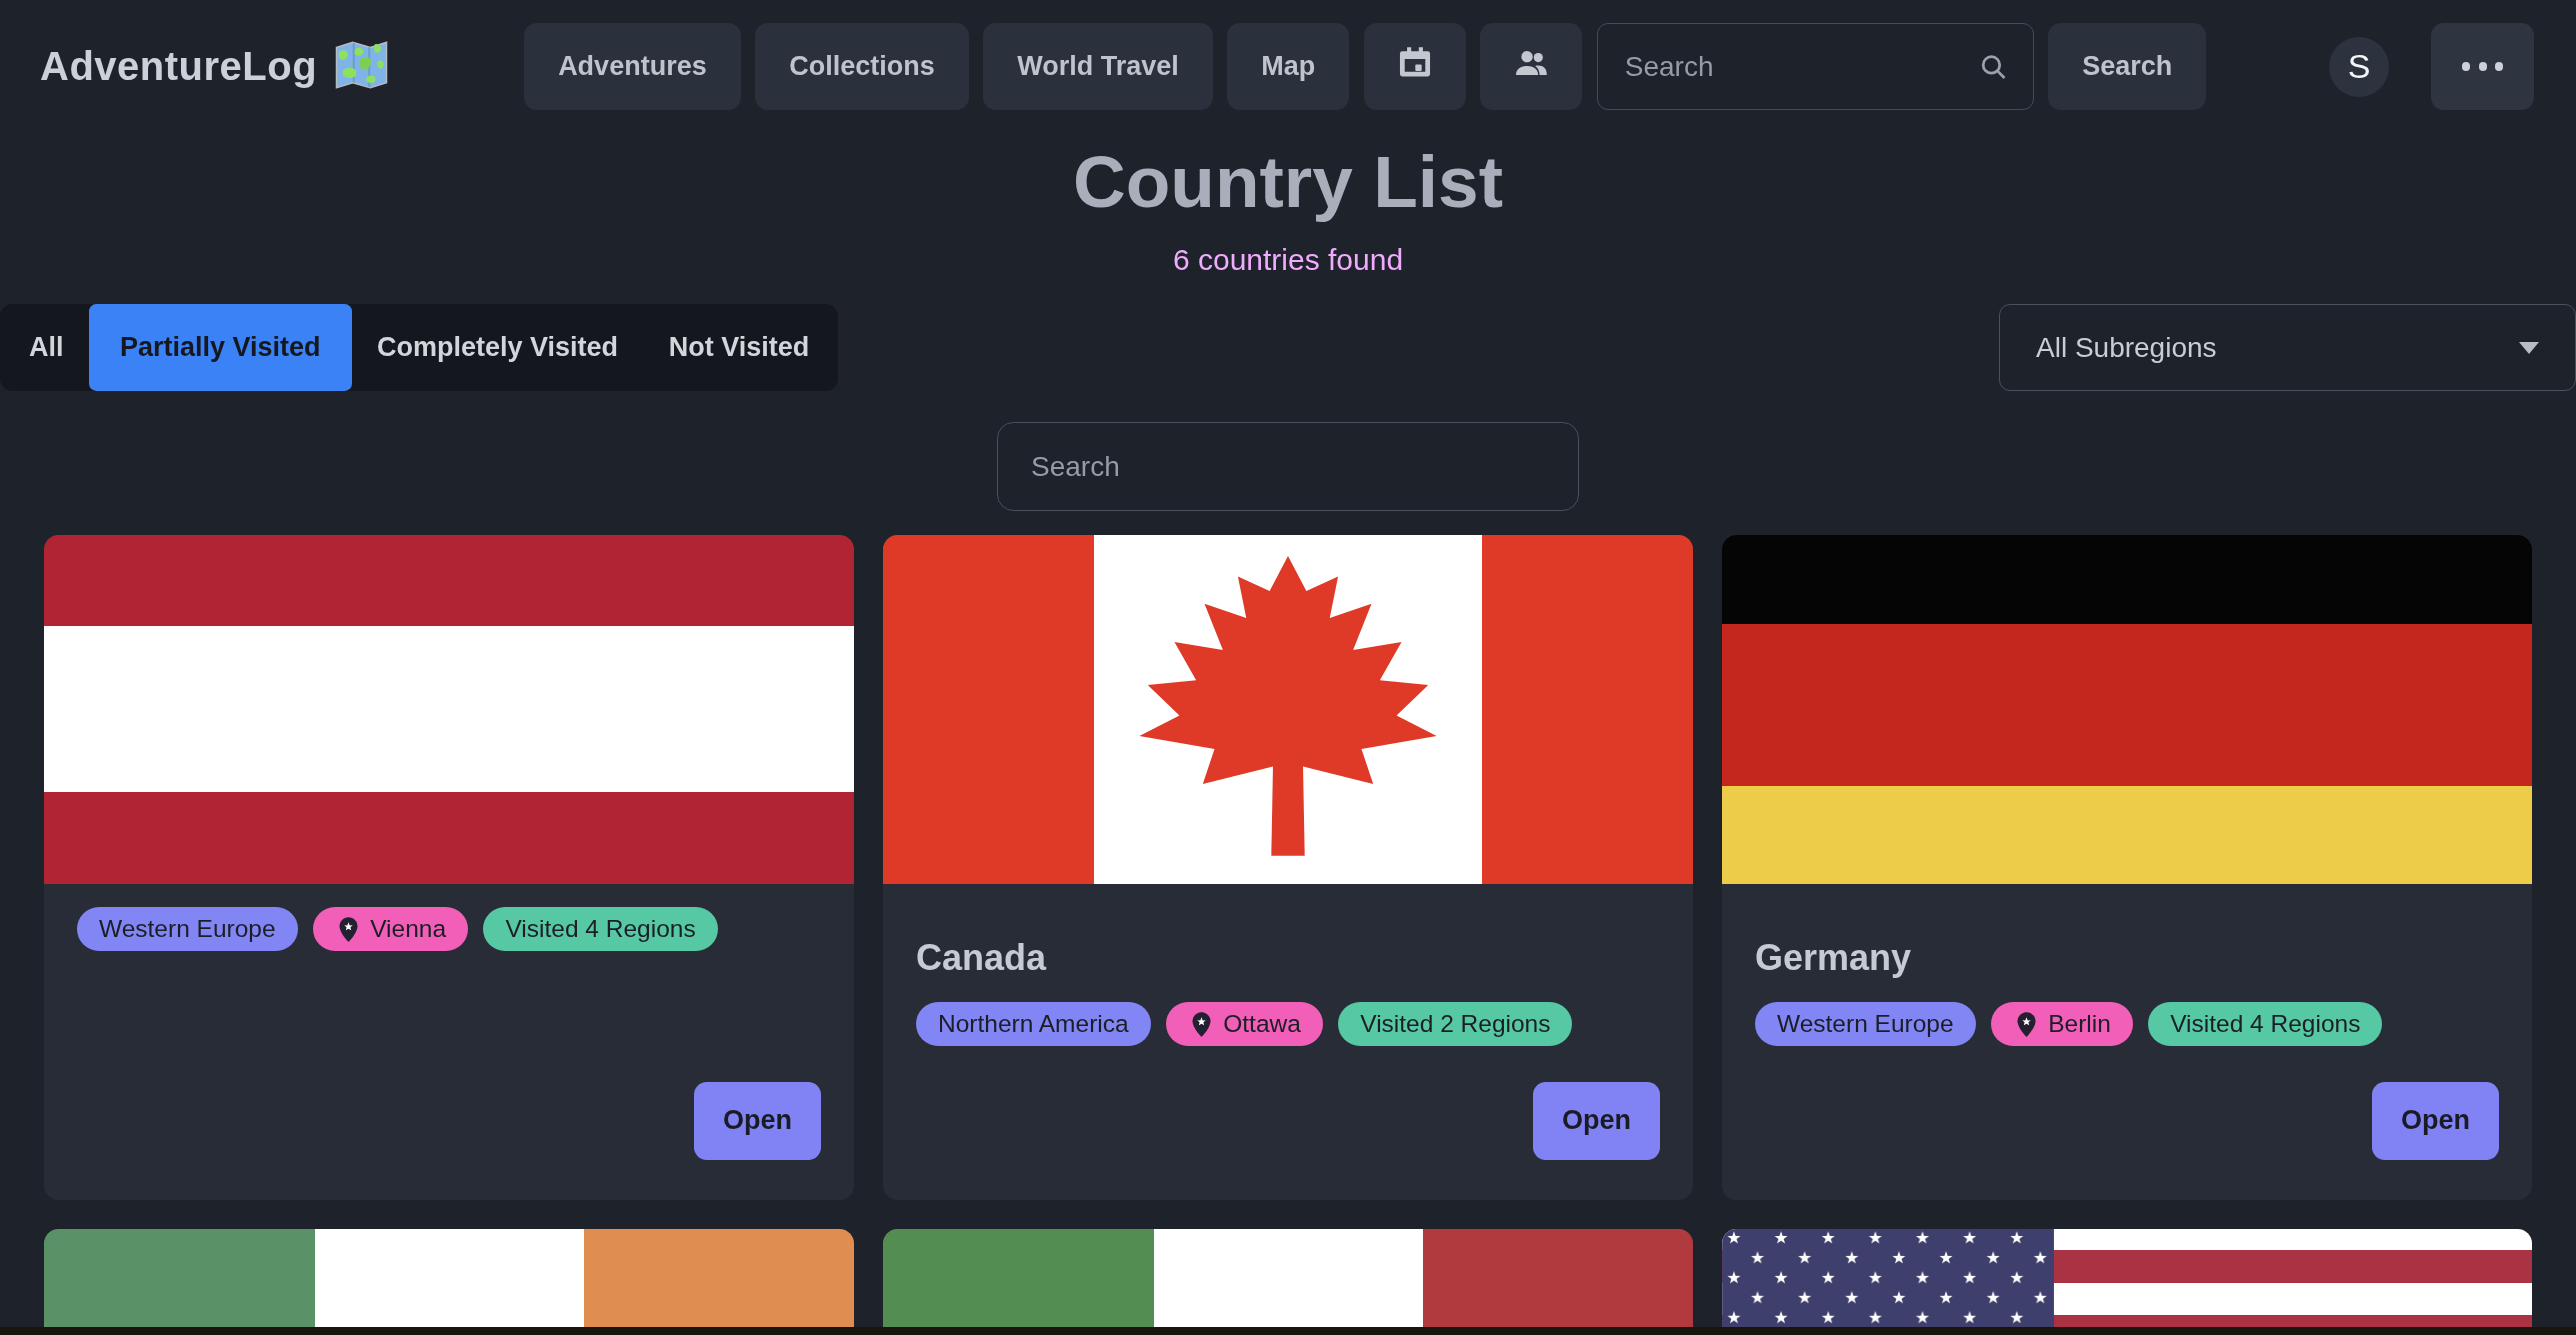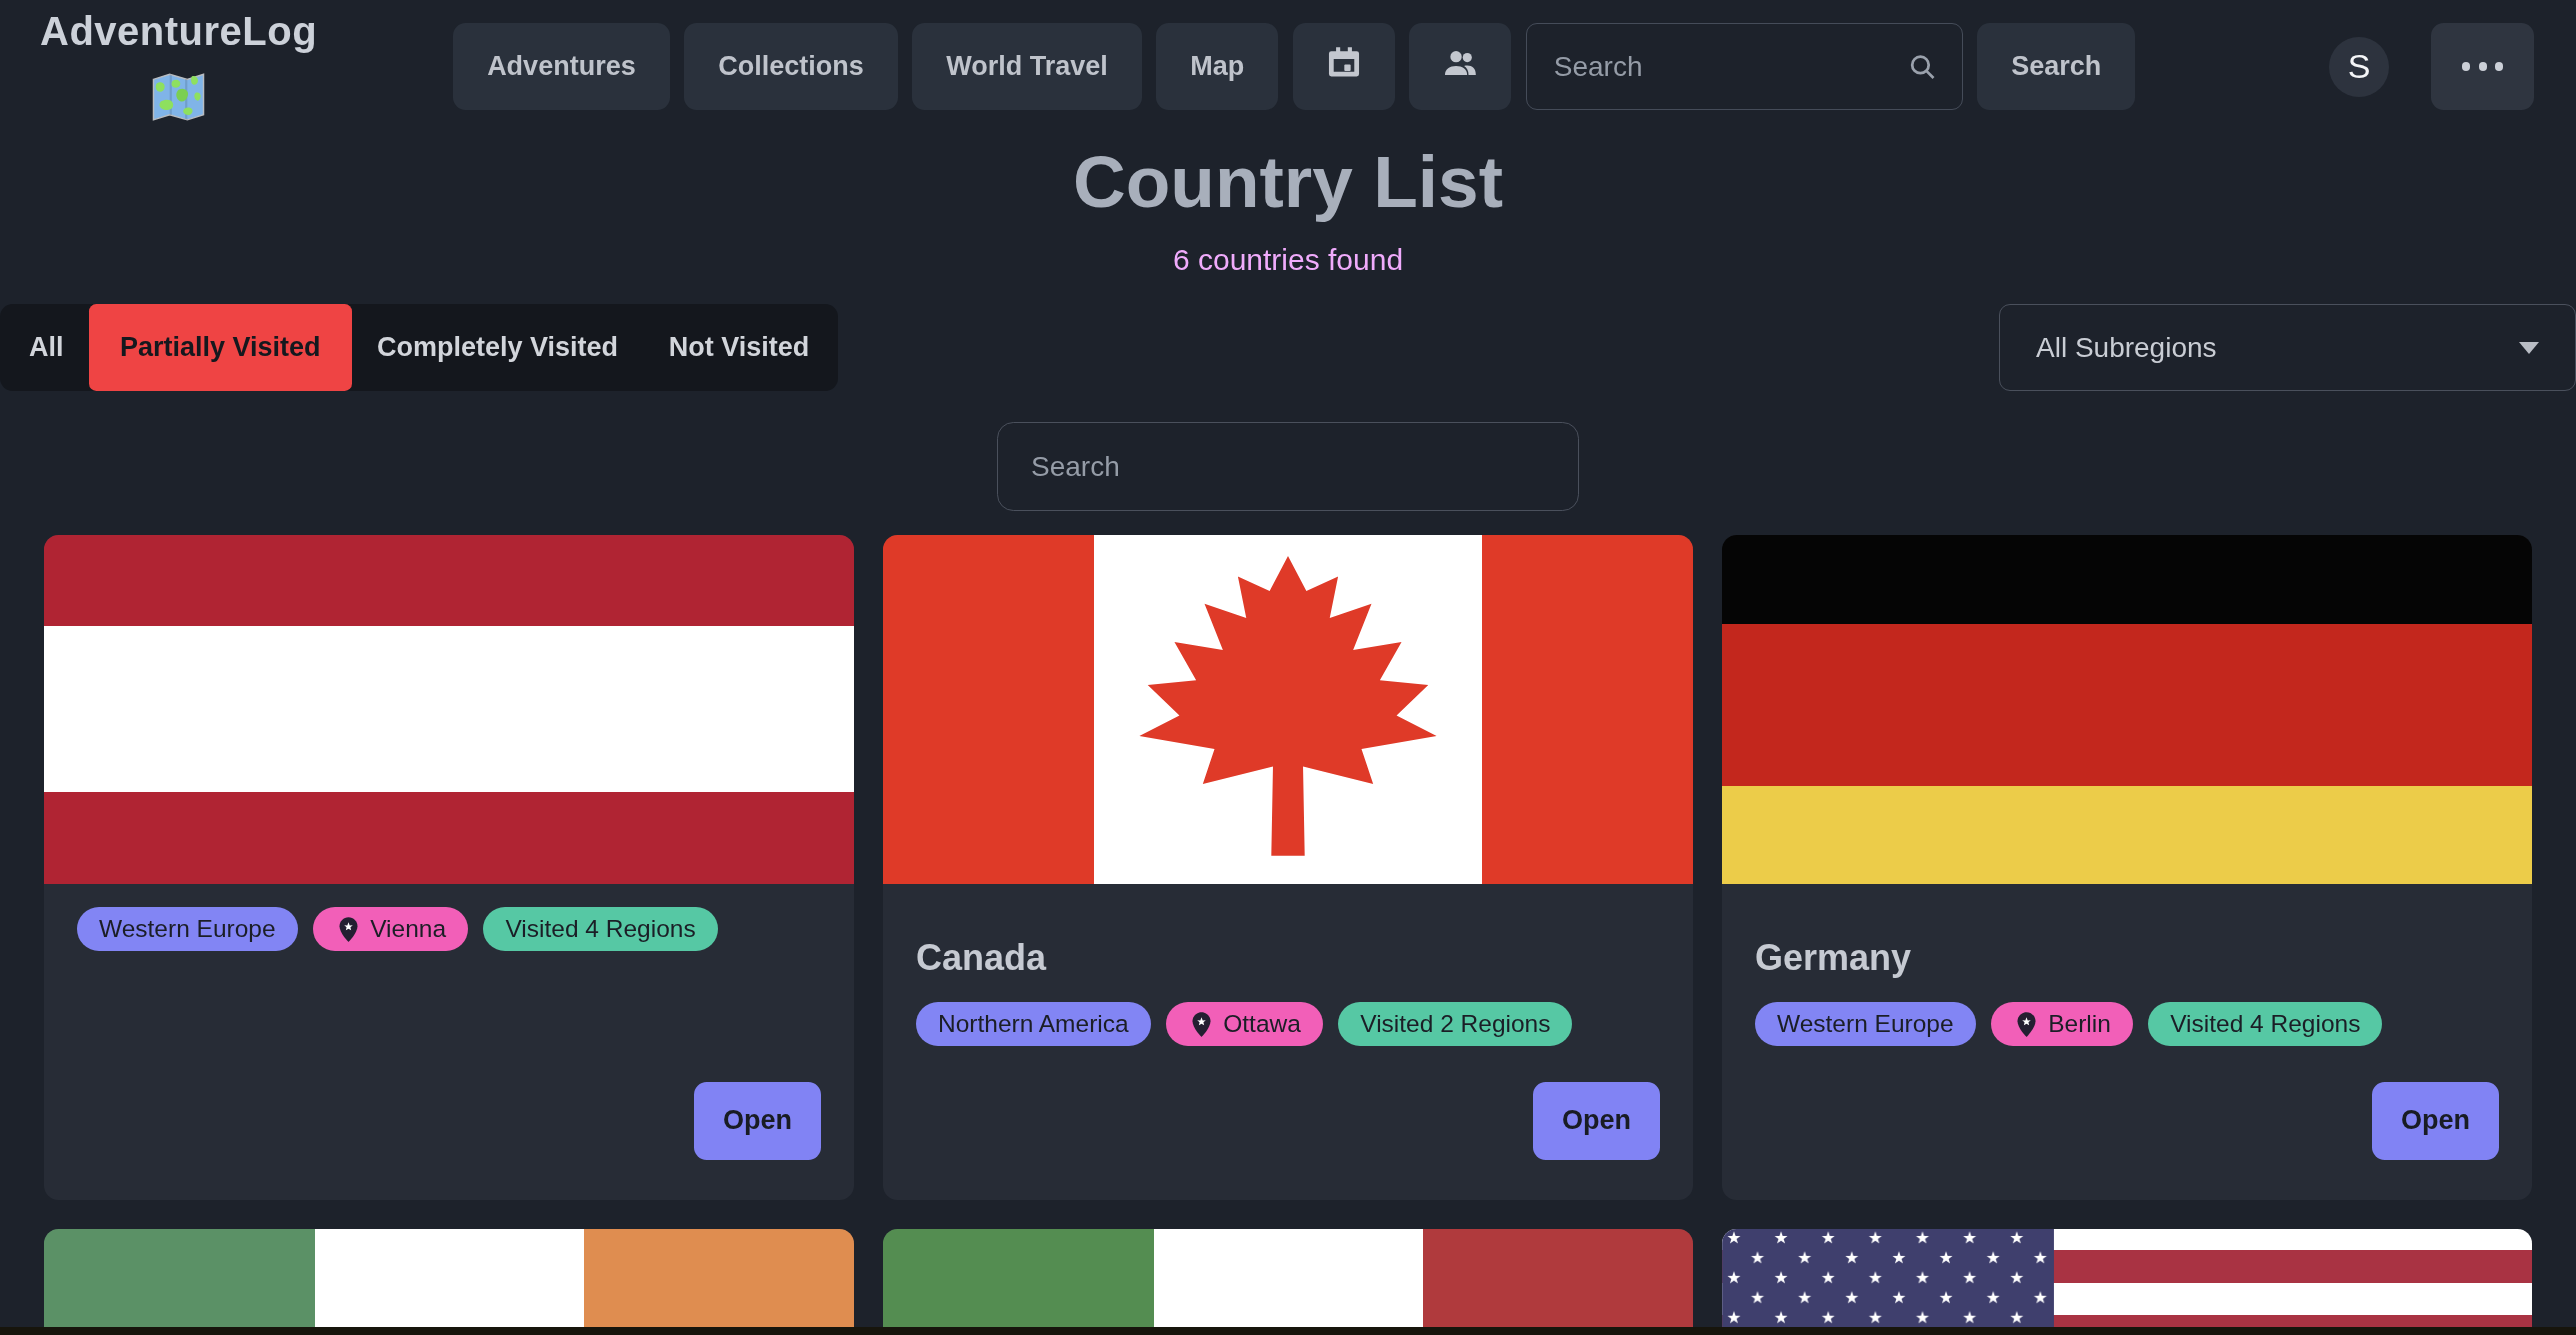--- a/index.html
+++ b/index.html
@@ -5,21 +5,21 @@
   * { margin:0; padding:0; box-sizing:border-box; }
   html,body { width:2576px; height:1335px; overflow:hidden; }
   body {
     background:#1d222b;
     font-family:"Liberation Sans", sans-serif;
     color:#c6cad2;
     position:relative;
   }
   
   .navbar { height:133px; display:flex; align-items:center; padding:0 40px; }
-  .brand { display:flex; align-items:center; gap:18px;flex-direction:column; }
+  .brand { display:flex; align-items:center; gap:18px; }
   .brand-name { font-size:40px; font-weight:700; color:#ccd1d9; letter-spacing:0.5px; }
   .brand-icon svg { width:53px; height:53px; display:block; }
   .nav-group { display:flex; gap:14.5px; margin-left:136px; }
   .nav-btn {
     background:#2a313c; color:#bfc3cb; border:none; cursor:pointer;
     font-family:inherit; font-size:27px; font-weight:600;
     height:87px; padding:12px 34px; border-radius:12.7px;
     display:flex; align-items:center; justify-content:center;
   }
   .icon-btn { width:102px; padding:0; }
@@ -50,21 +50,21 @@
   .page-title { margin-top:7.3px; text-align:center; font-size:73px; font-weight:800; color:#a8afbb; }
   .page-subtitle { margin-top:20px; text-align:center; font-size:30px; color:#f0abfc; }
   
   .filter-row { margin-top:27px; display:flex; justify-content:space-between; gap:29px; }
   .tabs { background:#14171d; border-radius:12.7px; display:flex; align-items:stretch; height:87px; padding:0 3.6px; }
   .tab {
     border:none; background:transparent; cursor:pointer; font-family:inherit;
     font-size:27px; font-weight:600; color:#d2d5db; padding:0 25.4px;
     display:flex; align-items:center; border-radius:7.3px;
   }
-  .tab.selected { background:#ef4444; color:#15181e; padding:0 31px; }
+  .tab.selected { background:#3b82f6; color:#15181e; padding:0 31px; }
   .select {
     width:577px; height:87px; border:1.8px solid #4a505c; border-radius:11px;
     display:flex; align-items:center; justify-content:space-between;
     padding:0 36px; cursor:pointer; font-size:28px; color:#c9cdd4; background:transparent;
   }
   .caret { width:0; height:0; border-left:10px solid transparent; border-right:10px solid transparent; border-top:12.7px solid #b8bcc4; }
   .mid-search-row { display:flex; justify-content:center; margin-top:31px; }
   .mid-search {
     width:582px; height:89px; background:transparent;
     border:1.8px solid #4a505c; border-radius:16.3px; outline:none;

